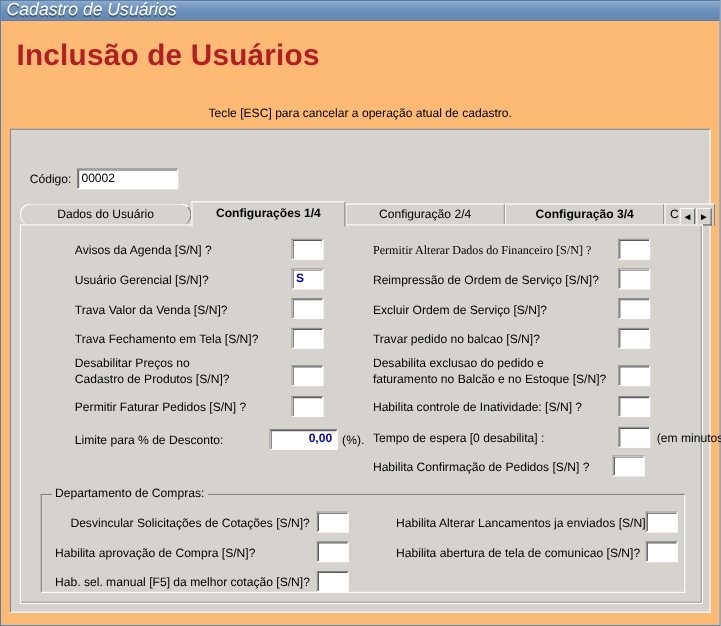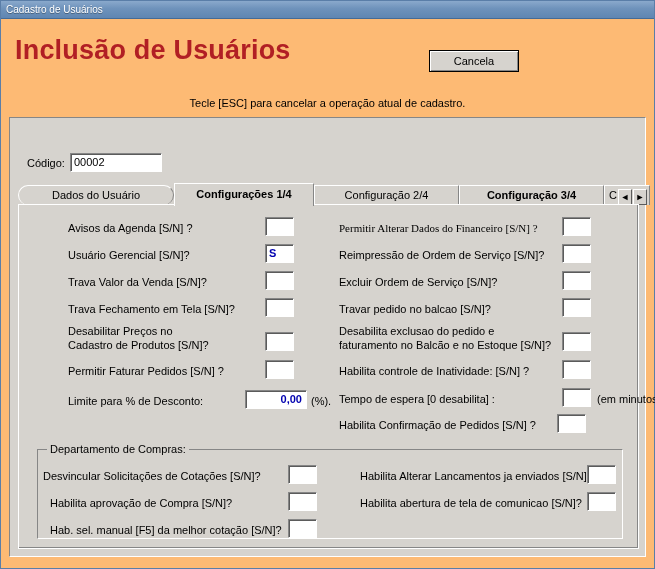--- a/index.html
+++ b/index.html
@@ -28,23 +28,24 @@
     height: 18px;
     background: linear-gradient(to bottom, #8aa9cc 0%, #6e92bb 45%, #5f86b2 100%);
     display: flex;
     align-items: center;
     padding-left: 5px;
     box-sizing: border-box;
     border-bottom: 1px solid #456b96;
   }
   .titlebar .title {
     color: #ffffff;
-    font-size: 10px;
+    font-size: 16px;
     font-weight: normal;
     text-shadow: 0 1px 0 rgba(0,0,0,.35);
+    font-style: italic;
   }
   .client {
     position: relative;
     width: 653px;
     height: 549px;
     background: #fdba74;
     box-sizing: border-box;
   }
 
   .page-title {
@@ -227,23 +228,20 @@
 <div class="window">
 
   <div class="titlebar">
     <span class="title">Cadastro de Usuários</span>
   </div>
 
   <div class="client">
 
     <div class="page-title">Inclusão de Usuários</div>
 
-    <div class="btn" id="btn-cancela">
-      <span>Cancela</span>
-    </div>
 
 
     <div class="subtitle">Tecle [ESC] para cancelar a operação atual de cadastro.</div>
 
     <div class="panel">
 
       <div class="lbl" id="codigo-label" style="left:17px; top:39px;">Código:</div>
       <div class="field" id="codigo-field" style="left:60px; top:35px; width:92px;">00002</div>
 
       <div class="tabstrip" style="left:8px; top:65px;">
@@ -318,21 +316,21 @@
         <div class="field small" style="left:543px; top:183px;"></div>
         <div class="lbl" style="left:578px; top:188px;">(em minutos)</div>
 
         <div class="lbl" style="left:320px; top:214px;">Habilita Confirmação de Pedidos [S/N] ?</div>
         <div class="field small" style="left:538px; top:209px;"></div>
 
         <div class="groupbox" style="left:18px; top:244px; width:586px; height:90px;">
           <span class="gb-title">Departamento de Compras:</span>
         </div>
 
-        <div class="lbl" style="left:24px; top:265px;">Desvincular Solicitações de Cotações [S/N]?</div>
+        <div class="lbl" style="left:45px; top:265px;">Desvincular Solicitações de Cotações [S/N]?</div>
         <div class="field small" style="left:269px; top:260px;"></div>
 
         <div class="lbl" style="left:31px; top:292px;">Habilita aprovação de Compra [S/N]?</div>
         <div class="field small" style="left:269px; top:287px;"></div>
 
         <div class="lbl" style="left:31px; top:319px;">Hab. sel. manual [F5] da melhor cotação [S/N]?</div>
         <div class="field small" style="left:269px; top:314px;"></div>
 
         <div class="lbl" style="left:341px; top:265px;">Habilita Alterar Lancamentos ja enviados [S/N]?</div>
         <div class="field small" style="left:568px; top:260px;"></div>

